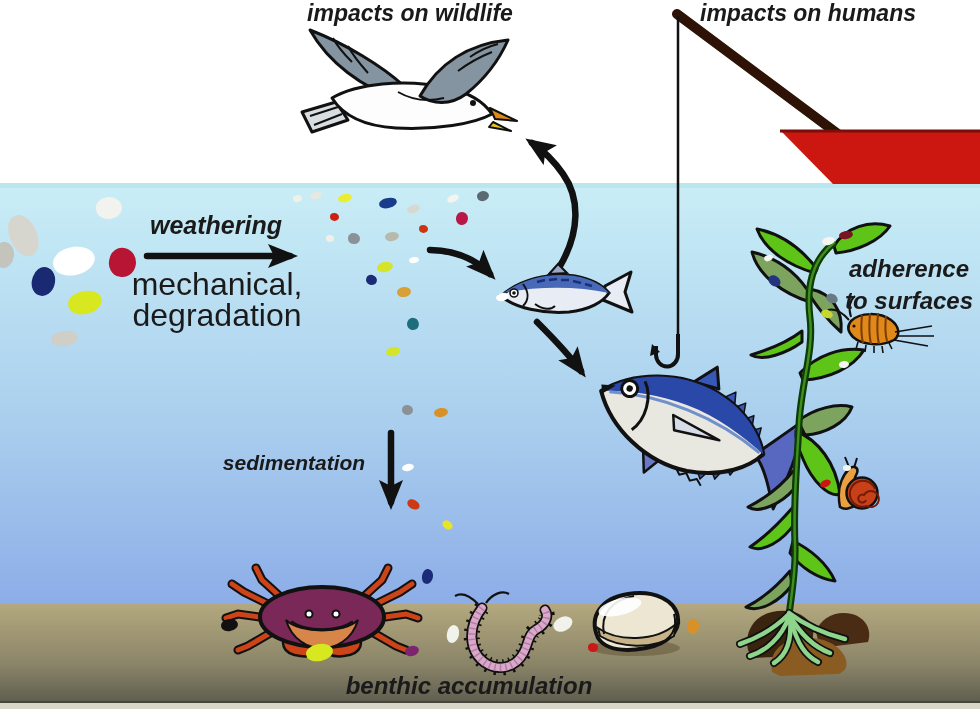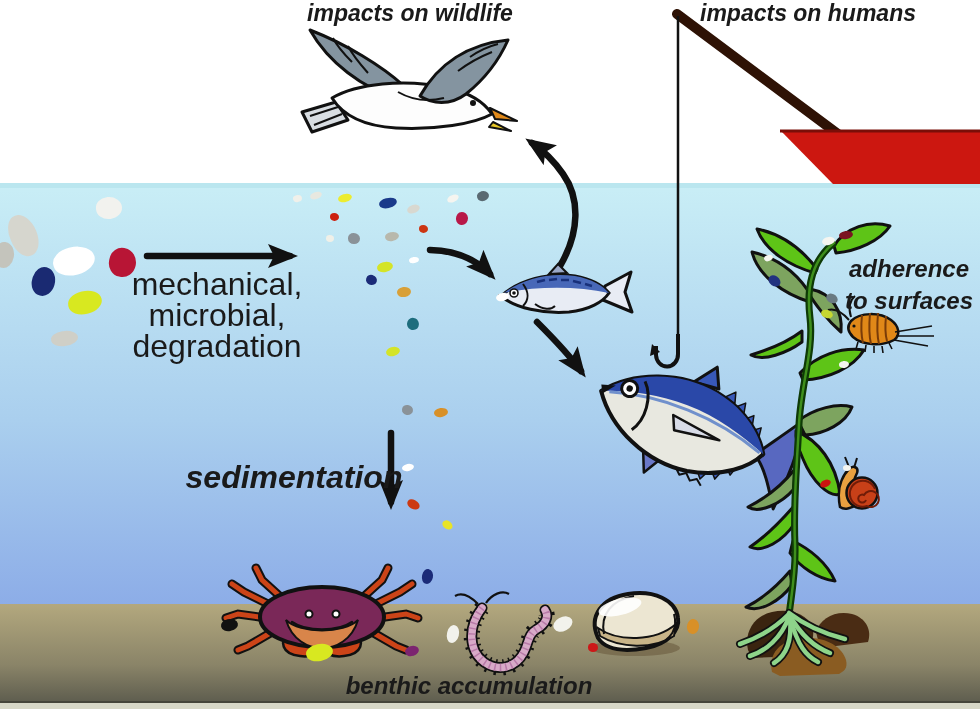--- a/index.html
+++ b/index.html
@@ -16,21 +16,21 @@
         background:var(--sand-strip);border-top:2px solid #45453a;}
   #scene-svg{position:absolute;left:0;top:0;width:980px;height:709px;}
   .player{position:absolute;left:0;top:0;width:980px;height:709px;pointer-events:none;}
   .particle{position:absolute;border-radius:47% 53% 50% 50%;}
   
   .lbl{position:absolute;font-weight:bold;font-style:italic;font-size:23px;color:var(--label-text);
        transform:translateX(-50%);white-space:nowrap;z-index:30;}
   #lbl-wildlife{left:410px;top:0px;text-align:center;}
   #lbl-humans{left:808px;top:0px;}
   #lbl-weathering{left:216px;top:211px;font-size:25px;}
-  #lbl-sedimentation{left:294px;top:451px;font-size:32px;margin-top:8px;}
+  #lbl-sedimentation{left:294px;top:451px;font-size:21px;}
   #lbl-adherence{left:909px;top:253px;font-size:24px;text-align:center;line-height:32px;}
   #lbl-benthic{left:469px;top:672px;font-size:24px;}
   #weathering-sub{position:absolute;left:217px;top:269px;transform:translateX(-50%);
        font-size:32px;line-height:31px;text-align:center;color:var(--label-text);z-index:30;white-space:nowrap;}
   #weathering-sub span{display:block;}
 </style>
 </head>
 <body>
 
 <div id="stage">
@@ -271,23 +271,23 @@
       <span class="particle" style="left: 768px; top: 276px; width: 13px; height: 10px; background: rgb(34, 51, 128); transform: rotate(35deg);"></span>
       <span class="particle" style="left: 826px; top: 294px; width: 12px; height: 9px; background: rgb(106, 122, 130); transform: rotate(25deg);"></span>
       <span class="particle" style="left: 821px; top: 310px; width: 12px; height: 8px; background: rgb(198, 214, 48); transform: rotate(15deg);"></span>
       <span class="particle" style="left: 839px; top: 361px; width: 10px; height: 7px; background: rgb(245, 245, 240); transform: rotate(-10deg);"></span>
       <span class="particle" style="left: 843px; top: 465px; width: 8px; height: 6px; background: rgb(245, 245, 240); transform: rotate(0deg);"></span>
       <span class="particle" style="left: 820px; top: 480px; width: 11px; height: 7px; background: rgb(204, 20, 16); transform: rotate(-25deg);"></span>
     </div>
 
   <div class="lbl" id="lbl-wildlife">impacts on wildlife</div>
   <div class="lbl" id="lbl-humans">impacts on humans</div>
+  <div class="lbl" id="lbl-weathering">weathering</div>
   <div id="weathering-sub">
     <span>mechanical,</span>
-    <span>microbial,</span>
     <span>degradation</span>
   </div>
   <div class="lbl" id="lbl-sedimentation">sedimentation</div>
   <div class="lbl" id="lbl-adherence">
     <span style="display:block">adherence</span>
     <span style="display:block">to surfaces</span>
   </div>
   <div class="lbl" id="lbl-benthic">benthic accumulation</div>
 </div>
 

